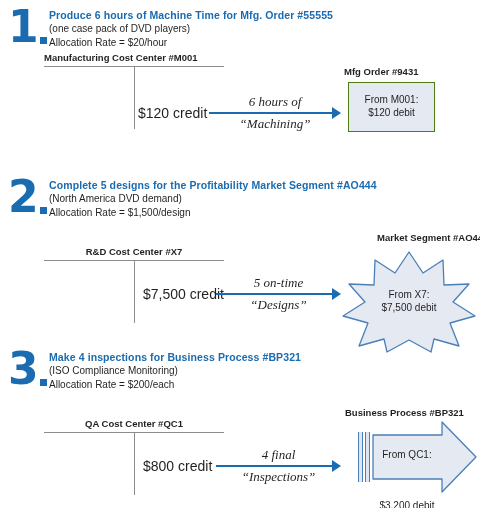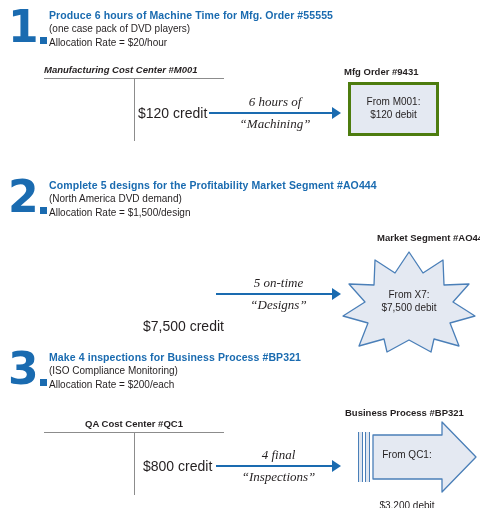--- a/index.html
+++ b/index.html
@@ -153,21 +153,21 @@
     font-size: 10px;
     line-height: 13px;
     color: #231f20;
     white-space: nowrap;
     pointer-events: none;
   }
 
   .box-shape {
     position: absolute;
     background: #e4e9f2;
-    border: 3px solid #4d7c0f;
+    border: 1px solid #4d7c0f;
   }
 
   .svg-shape {
     position: absolute;
     overflow: visible;
   }
 
   .bars {
     position: absolute;
     display: flex;
@@ -191,21 +191,21 @@
     <span class="num-glyph">1</span>
     <span class="num-dot"></span>
   </div>
 
   <div class="head-block">
     <div class="head-title">Produce 6 hours of Machine Time for Mfg. Order #55555</div>
     <div class="head-sub">(one case pack of DVD players)</div>
     <div class="head-sub">Allocation Rate = $20/hour</div>
   </div>
 
-  <div class="taccount" style="top:64px;font-style:italic;">
+  <div class="taccount" style="top:52px;">
     <div class="ta-label left">Manufacturing Cost Center #M001</div>
     <div class="ta-rule"></div>
     <div class="ta-stem"></div>
   </div>
   <div class="ta-amount" style="left:138px; top:105px;">$120 credit</div>
 
   <div class="flow" style="left:209px; top:112px; width:132px;">
     <div class="flow-line" style="width:123px;"></div>
     <div class="flow-head" style="left:123px;"></div>
     <div class="flow-top">6 hours of</div>
@@ -227,21 +227,26 @@
     <span class="num-glyph">2</span>
     <span class="num-dot"></span>
   </div>
 
   <div class="head-block">
     <div class="head-title">Complete 5 designs for the Profitability Market Segment #AO444</div>
     <div class="head-sub">(North America DVD demand)</div>
     <div class="head-sub">Allocation Rate = $1,500/design</div>
   </div>
 
-  <div class="ta-amount" style="left:143px; top:116px;margin-top:32px;">$7,500 credit</div>
+  <div class="taccount" style="top:76px;">
+    <div class="ta-label center">R&amp;D Cost Center #X7</div>
+    <div class="ta-rule"></div>
+    <div class="ta-stem"></div>
+  </div>
+  <div class="ta-amount" style="left:143px; top:116px;">$7,500 credit</div>
 
   <div class="flow" style="left:216px; top:123px; width:125px;">
     <div class="flow-line" style="width:116px;"></div>
     <div class="flow-head" style="left:116px;"></div>
     <div class="flow-top">5 on-time</div>
     <div class="flow-bot">“Designs”</div>
   </div>
 
   <div class="target-label" style="left:353px; top:62px;margin-left:24px;">Market Segment #AO444</div>
 

